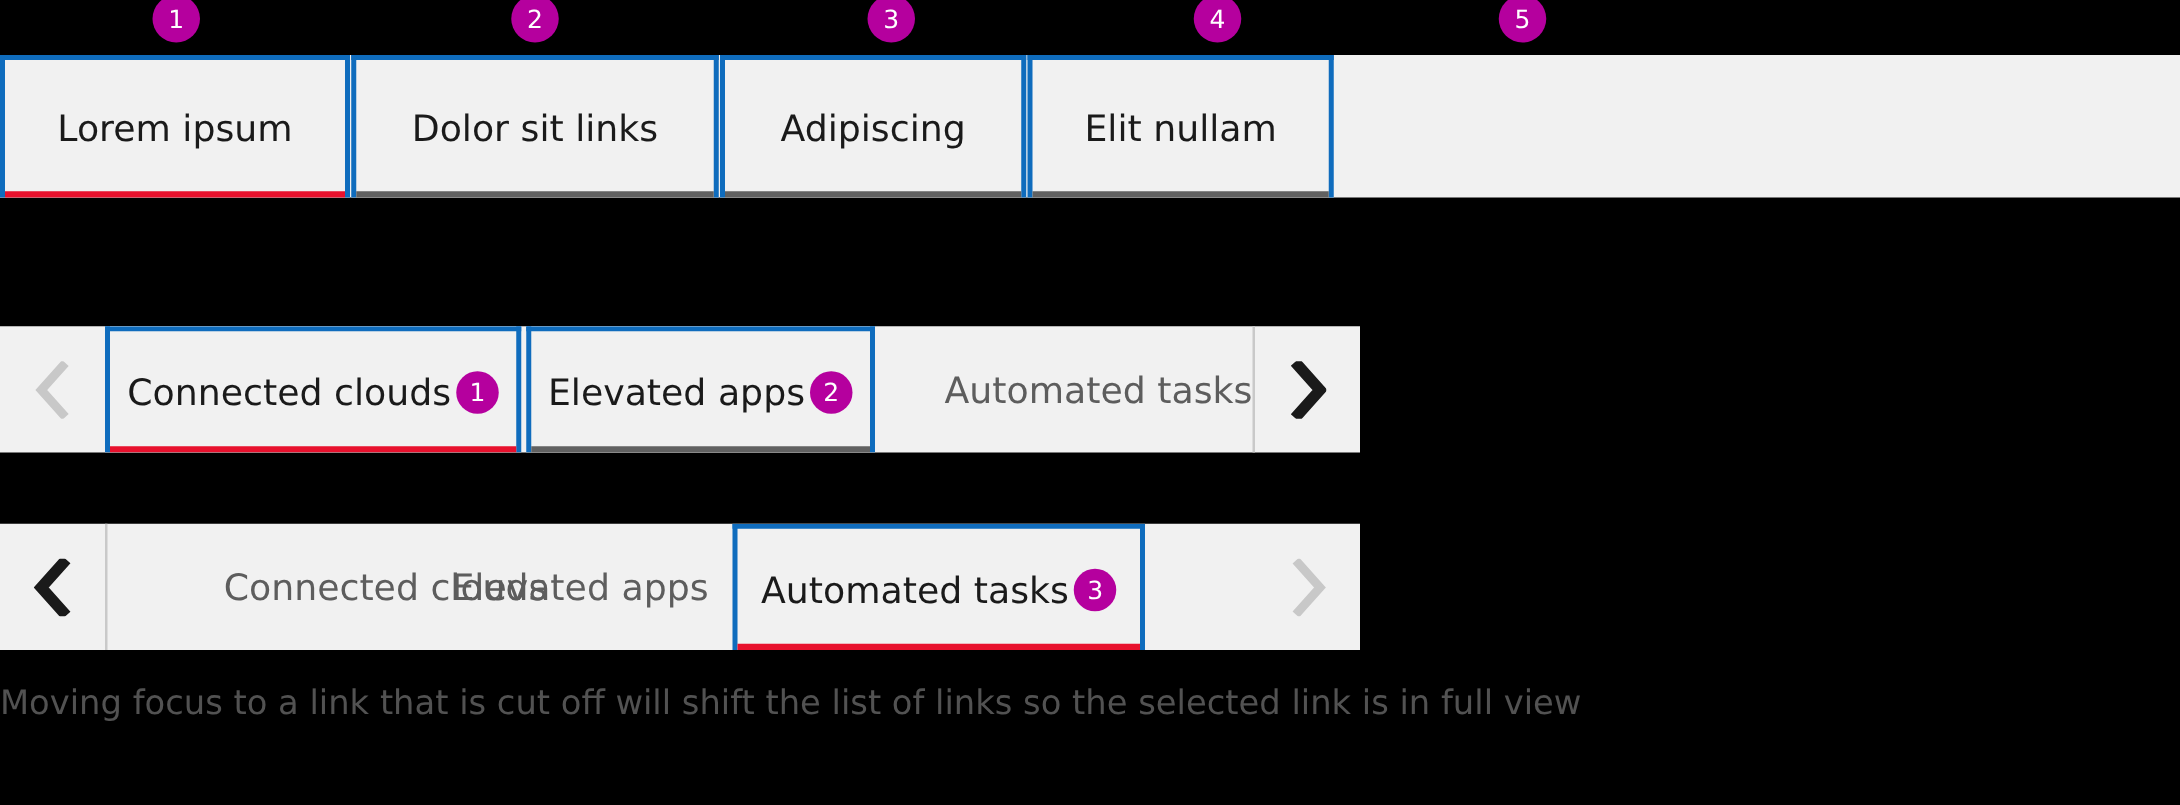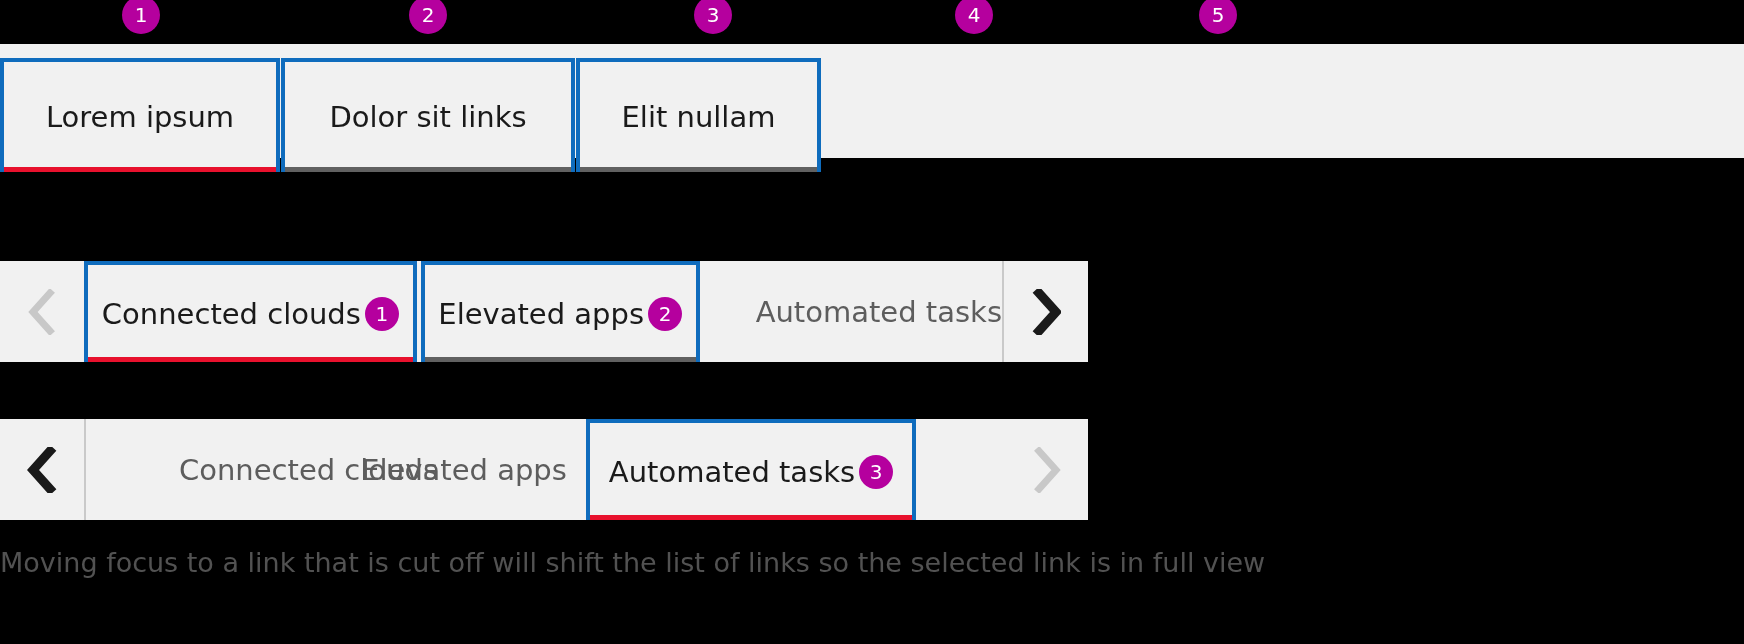--- a/index.html
+++ b/index.html
@@ -51,21 +51,20 @@
     height: 38px;
     font-size: 20px;
   }
   .top-tabs {
     position: absolute;
     left: 0;
     top: 0;
     height: 114px;
     display: flex;
     align-items: stretch;
-    margin-top: 14px;
   }
   .top-tab {
     position: relative;
     box-sizing: border-box;
     background: #f1f1f1;
     border: 4px solid #0f6cbd;
     border-bottom: none;
     display: flex;
     align-items: center;
     justify-content: center;
@@ -193,20 +192,24 @@
   <div class="top-tabs">
     <div class="top-tab" style="width:280px;">
       <span>Lorem ipsum</span>
       <span class="rule rule-red"></span>
     </div>
     <div class="top-tab" style="width:294px;">
       <span>Dolor sit links</span>
       <span class="rule rule-gray"></span>
     </div>
     <div class="top-tab" style="width:245px;">
+      <span>Adipiscing</span>
+      <span class="rule rule-gray"></span>
+    </div>
+    <div class="top-tab" style="width:245px;">
       <span>Elit nullam</span>
       <span class="rule rule-gray"></span>
     </div>
   </div>
 </div>
 
 <div id="section-mid">
   <div class="chev chev-disabled">
     <svg width="30" height="46" viewBox="0 0 30 46" aria-hidden="true">
       <path d="M23 4 L6 23 L23 42" fill="none" stroke="currentColor" stroke-width="7" stroke-linecap="square" stroke-linejoin="miter"></path>

